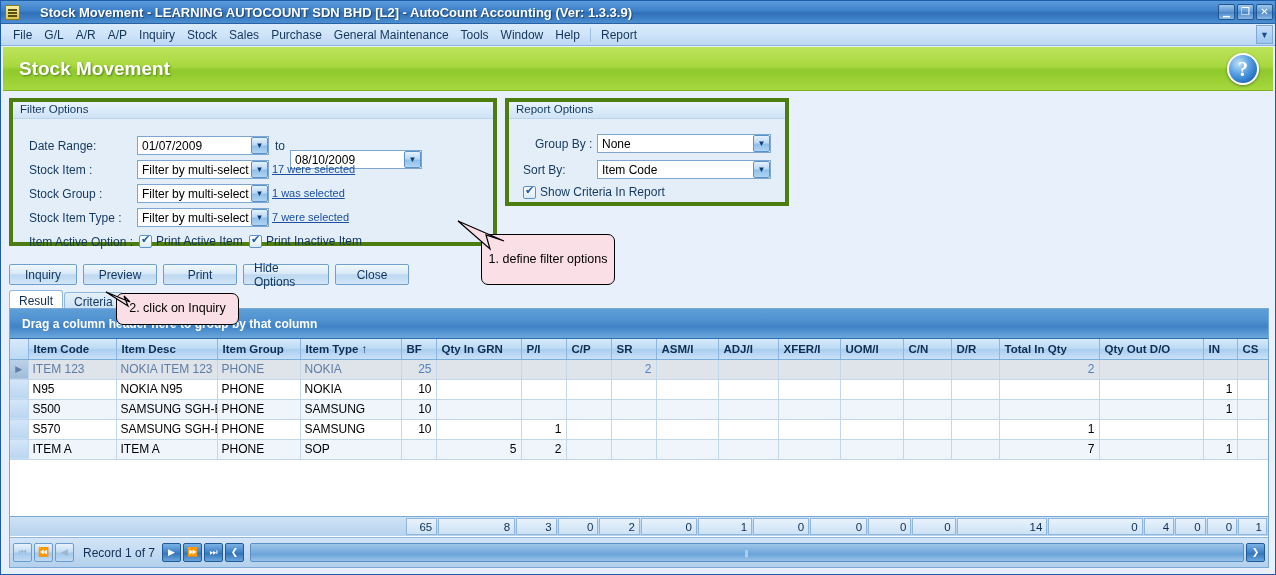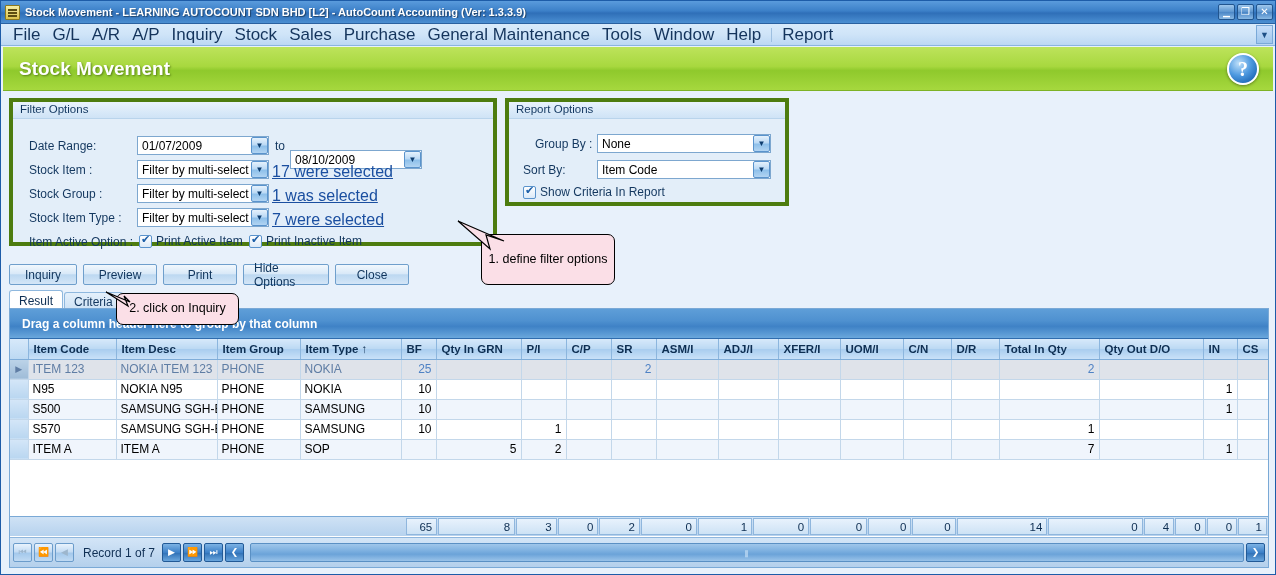--- a/index.html
+++ b/index.html
@@ -34,24 +34,25 @@
     background: linear-gradient(to bottom, #f6efa8, #d9c24c);
     border: 1px solid #8d7a1d; border-radius: 1px;
     position: relative;
   }
   .tb-icon::after {
     content: ""; position: absolute; left: 2px; top: 3px;
     width: 9px; height: 2px; background: #5c4e10;
     box-shadow: 0 3px 0 #5c4e10, 0 6px 0 #5c4e10;
   }
   .tb-title {
-    color: #ffffff; font-weight: bold; font-size: 11px;
+    color: #ffffff; font-weight: bold; font-size: 13px;
     text-shadow: 1px 1px 1px rgba(0,0,0,0.45);
     white-space: nowrap; overflow: hidden;
     flex: 1 1 auto;
+    margin-left: 15px;
   }
   .tb-buttons { display: flex; gap: 2px; flex: 0 0 auto; }
   .tb-btn {
     width: 17px; height: 16px;
     background: linear-gradient(to bottom, #9fc8ed, #5b94cf 50%, #4a86c6 51%, #88b8e4);
     border: 1px solid #21558f; border-radius: 2px;
     position: relative; cursor: pointer;
   }
   .tb-btn .g {
     position: absolute; left: 0; right: 0; top: 0; bottom: 0;
@@ -62,21 +63,21 @@
 
   
   .menubar {
     position: absolute; left: 0; top: 23px; width: 1274px; height: 22px;
     background: linear-gradient(to bottom, #d9ebfb 0%, #cfe4f8 50%, #bcd8f3 100%);
     border-bottom: 1px solid #8bb5de;
     display: flex; align-items: center;
     padding-left: 6px;
   }
   .menu-item {
-    padding: 2px 6px; color: #14345c; font-size: 17px; cursor: pointer;
+    padding: 2px 6px; color: #14345c; font-size: 12px; cursor: pointer;
     white-space: nowrap;
   }
   .menu-sep {
     width: 1px; height: 14px; background: #9dbfe0; margin: 0 4px;
   }
   .menu-chevron {
     position: absolute; right: 2px; top: 1px;
     width: 17px; height: 19px;
     background: linear-gradient(to bottom, #c6defa, #9fc6ec);
     border: 1px solid #7aa9d8;
@@ -141,21 +142,21 @@
     flex: 0 0 auto; width: 17px; height: 17px; margin-right: 0px;
     background: linear-gradient(to bottom, #e5f1fc 0%, #bcdaf5 45%, #8ec0ea 55%, #b2d4f2 100%);
     border: 1px solid #5a93cc; border-radius: 2px;
     color: #0d3c6e; font-size: 8px; text-align: center; line-height: 15px;
     cursor: pointer;
   }
 
   .to-label { position: absolute; font-size: 12px; color: #13375f; }
 
   .link {
-    position: absolute; font-size: 16px; color: #1b4fa0;
+    position: absolute; font-size: 11px; color: #1b4fa0;
     text-decoration: underline; cursor: pointer; white-space: nowrap;
   }
 
   .chk {
     position: absolute; display: flex; align-items: center; cursor: pointer;
     font-size: 12px; color: #13375f; white-space: nowrap;
   }
   .chk .box {
     width: 13px; height: 13px; margin-right: 4px; flex: 0 0 auto;
     background: linear-gradient(to bottom, #ffffff, #dceaf8);

